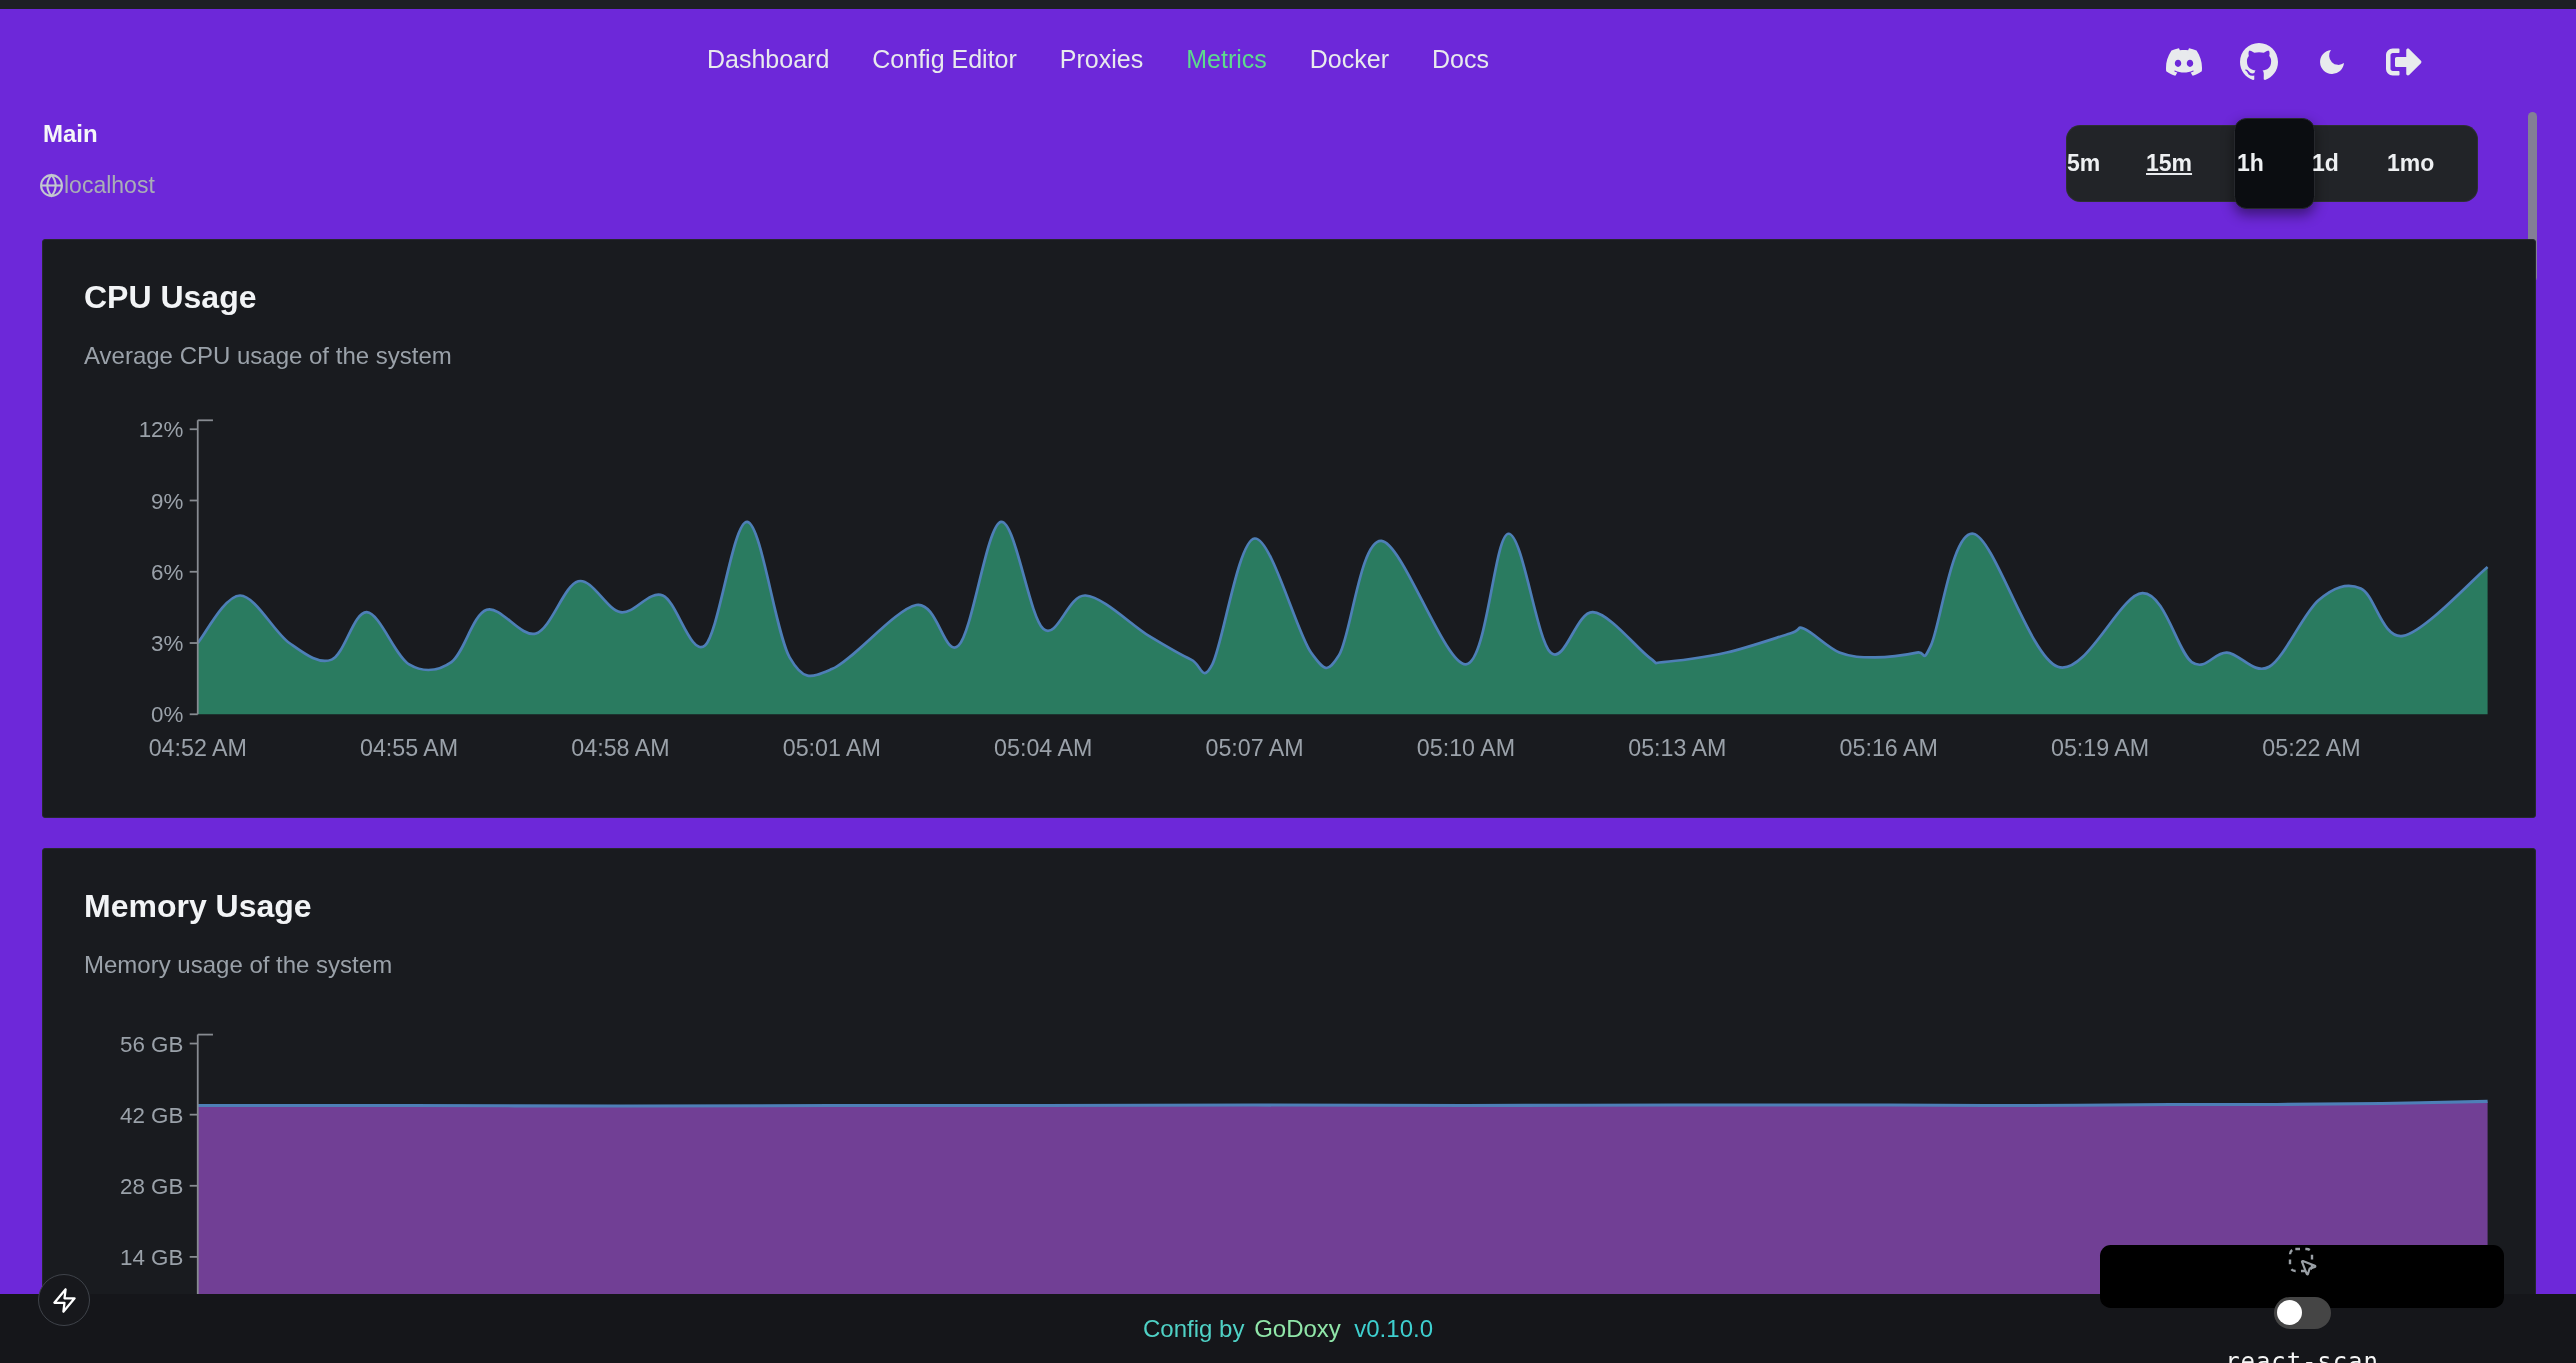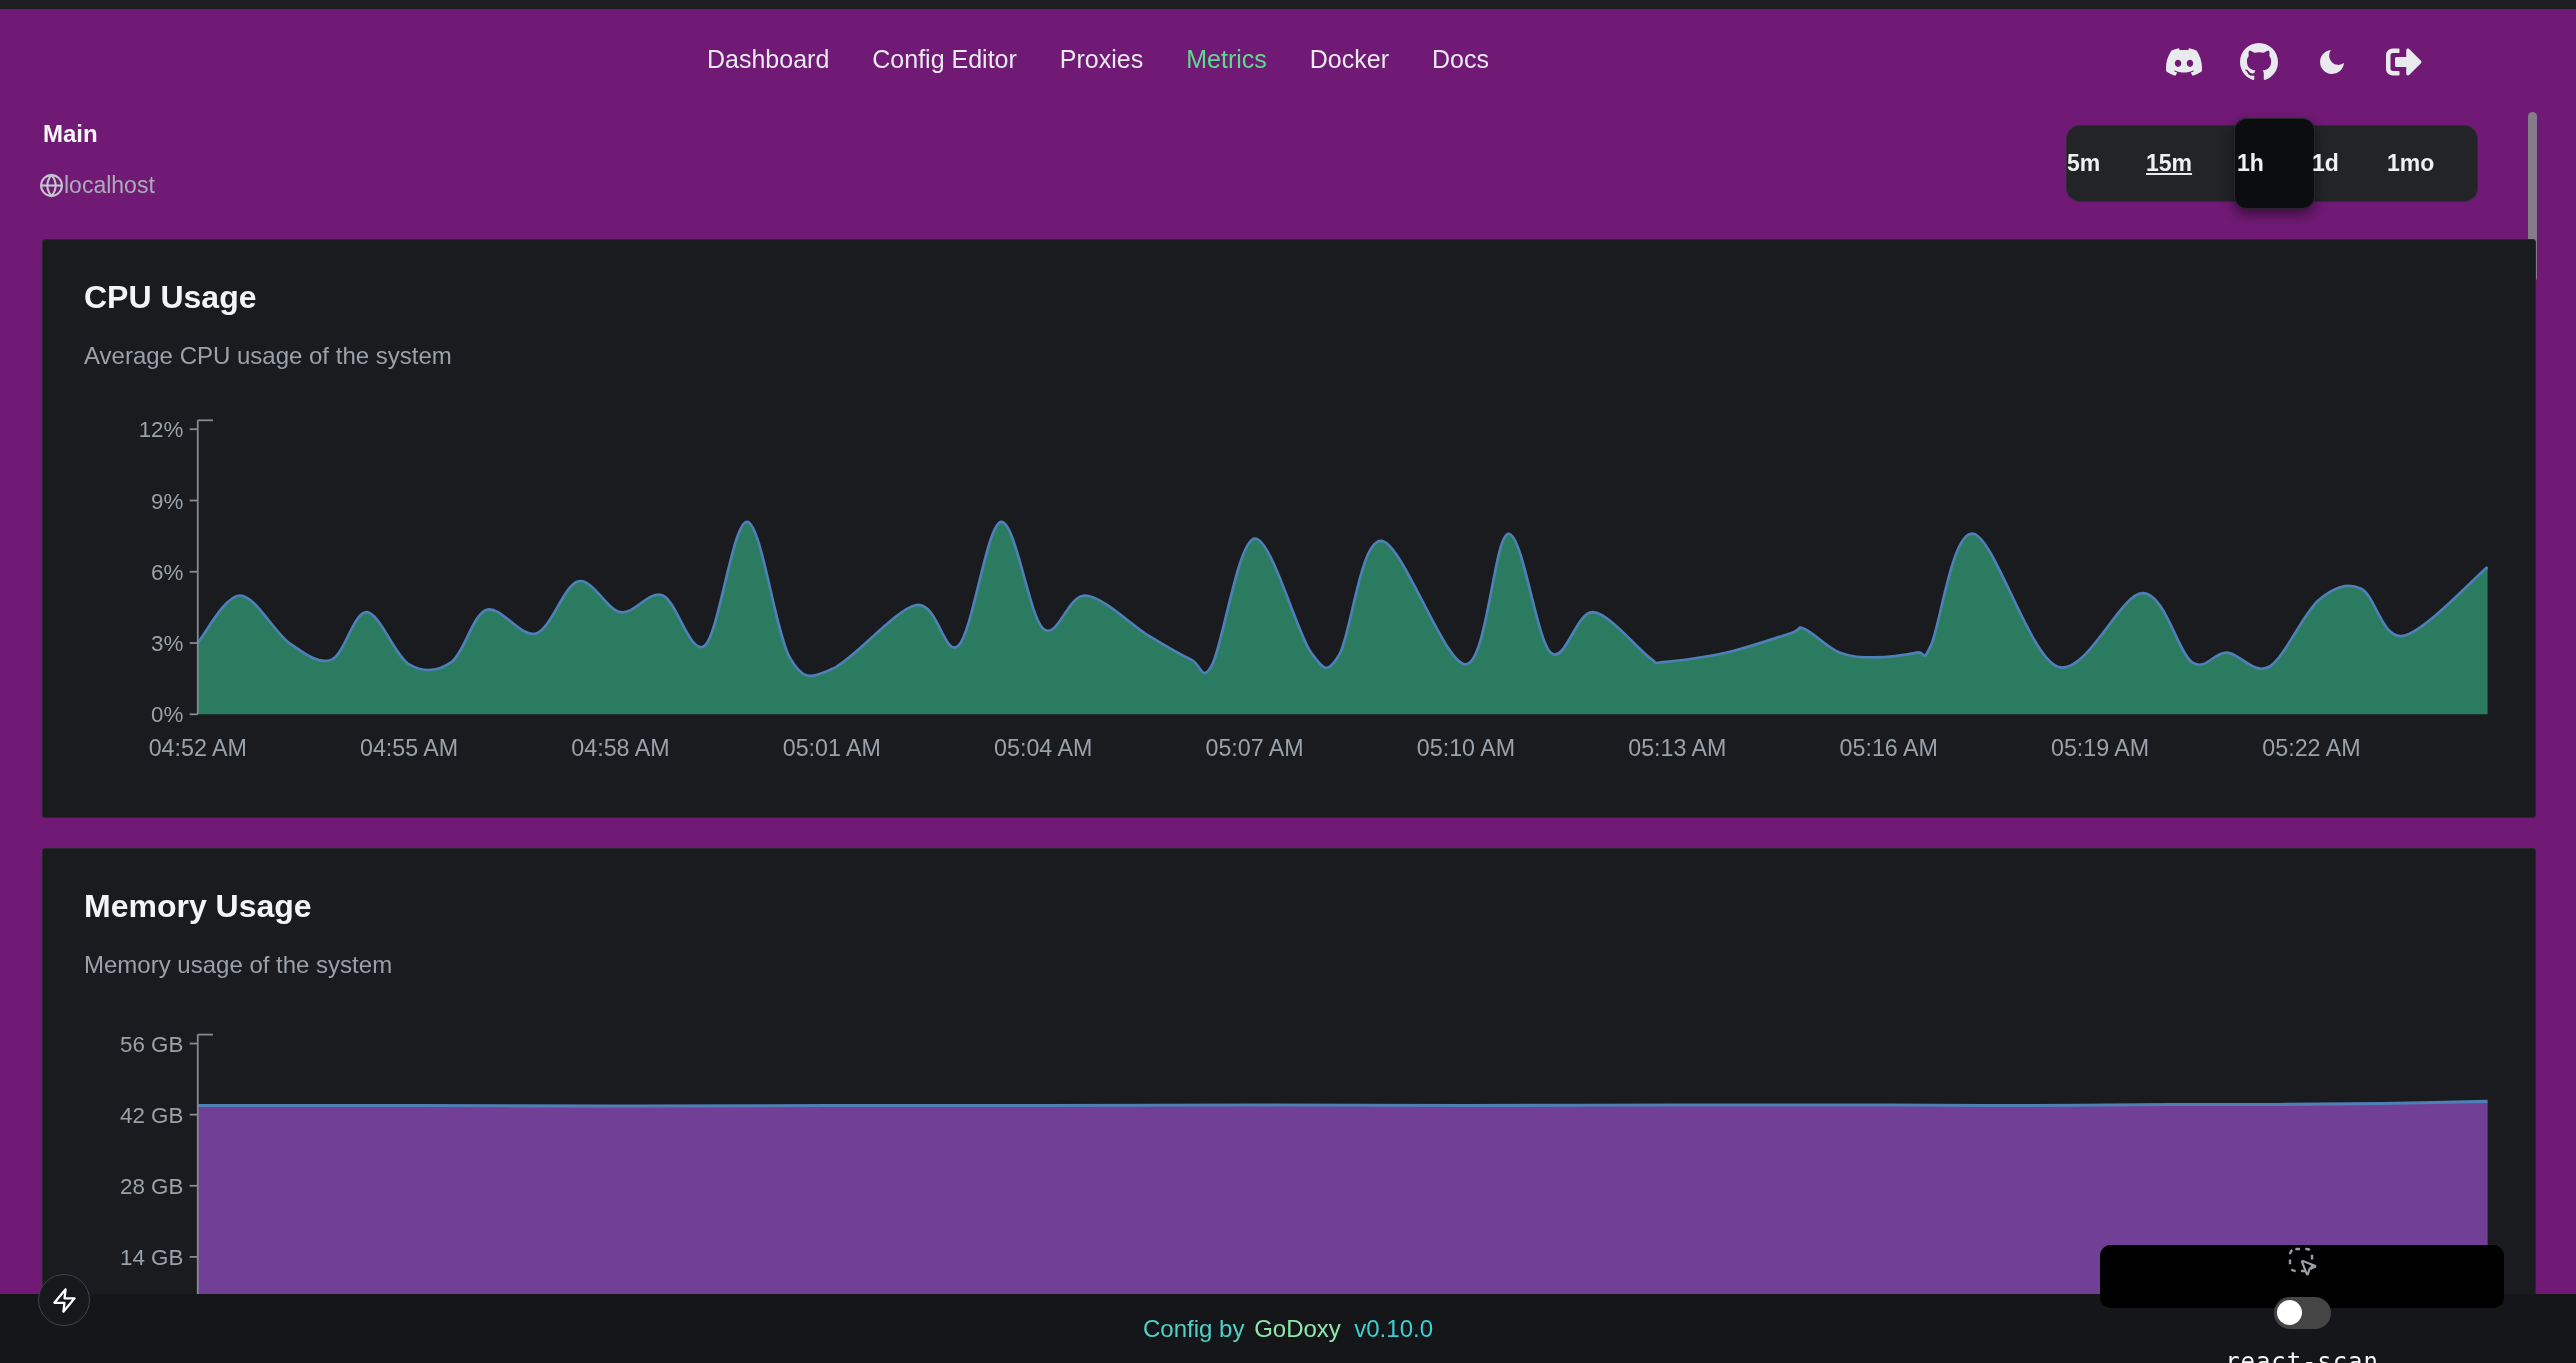--- a/index.html
+++ b/index.html
@@ -1,16 +1,16 @@
 <!DOCTYPE html>
 <html style="font-size:14.3px"><head>
 <meta charset="utf-8">
 <style>
   html,body{margin:0;padding:0;background:#000;}
-  .stage{position:relative;width:2576px;height:1363px;background:#701a75;overflow:hidden;
+  .stage{position:relative;width:2576px;height:1363px;background:#6d28d9;overflow:hidden;
          font-family:"Liberation Sans",sans-serif;color:#e8eaed;}
   .top-strip{position:absolute;left:0;top:0;width:2576px;height:9px;background:#1d1f24;}
 
   
   .nav{position:absolute;left:707px;top:45px;display:flex;gap:43px;align-items:center;}
   .nav-item{font-size:25px;font-weight:500;color:#e8eaed;cursor:pointer;white-space:nowrap;}
   .nav-item.active{color:#5eda8e;}
   .nav-icons{position:absolute;right:154px;top:41px;display:flex;gap:38px;align-items:center;height:41px;}
   .icon-btn{color:#e8eaed;display:flex;align-items:center;cursor:pointer;}
 

